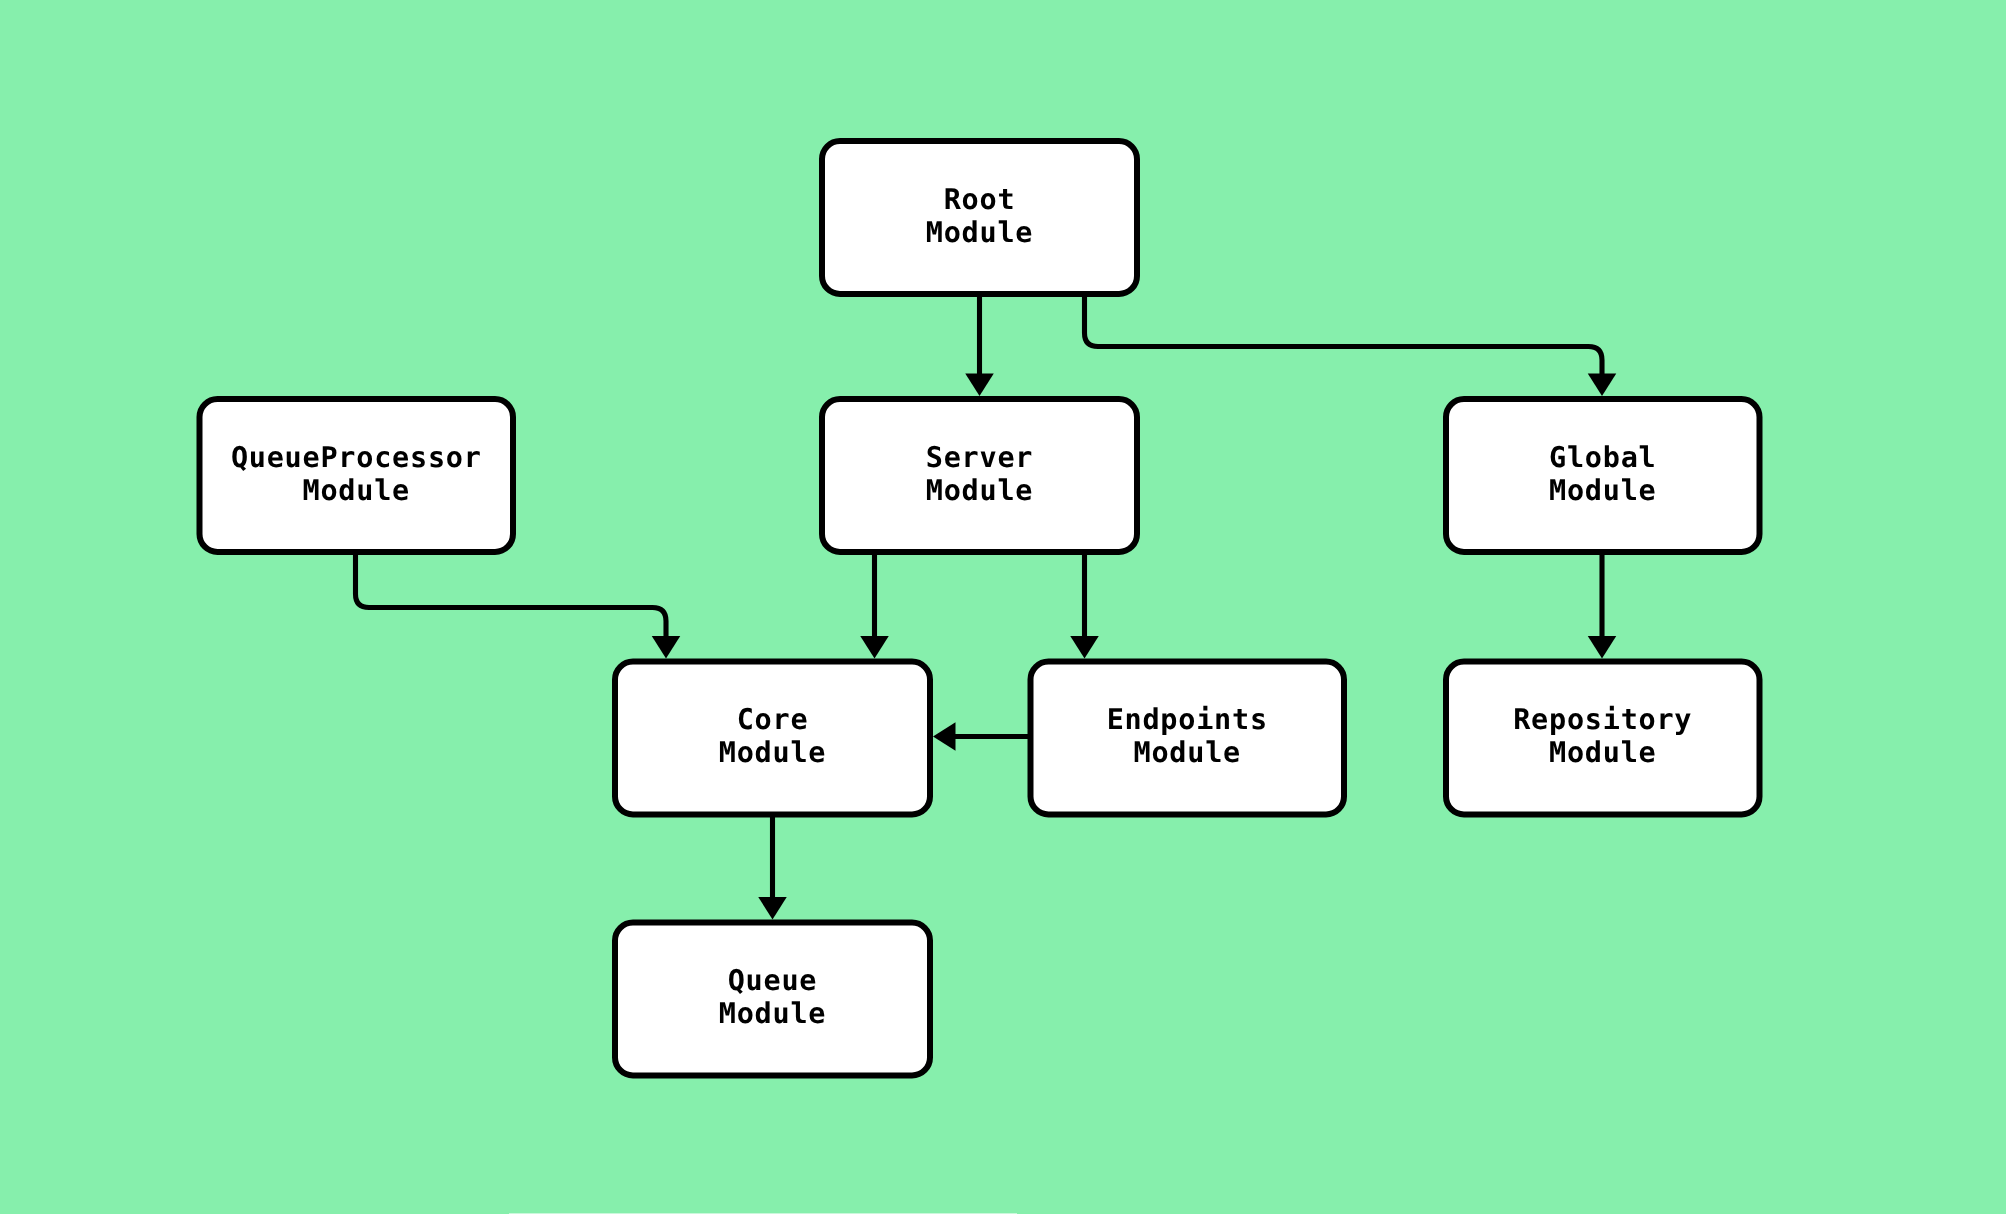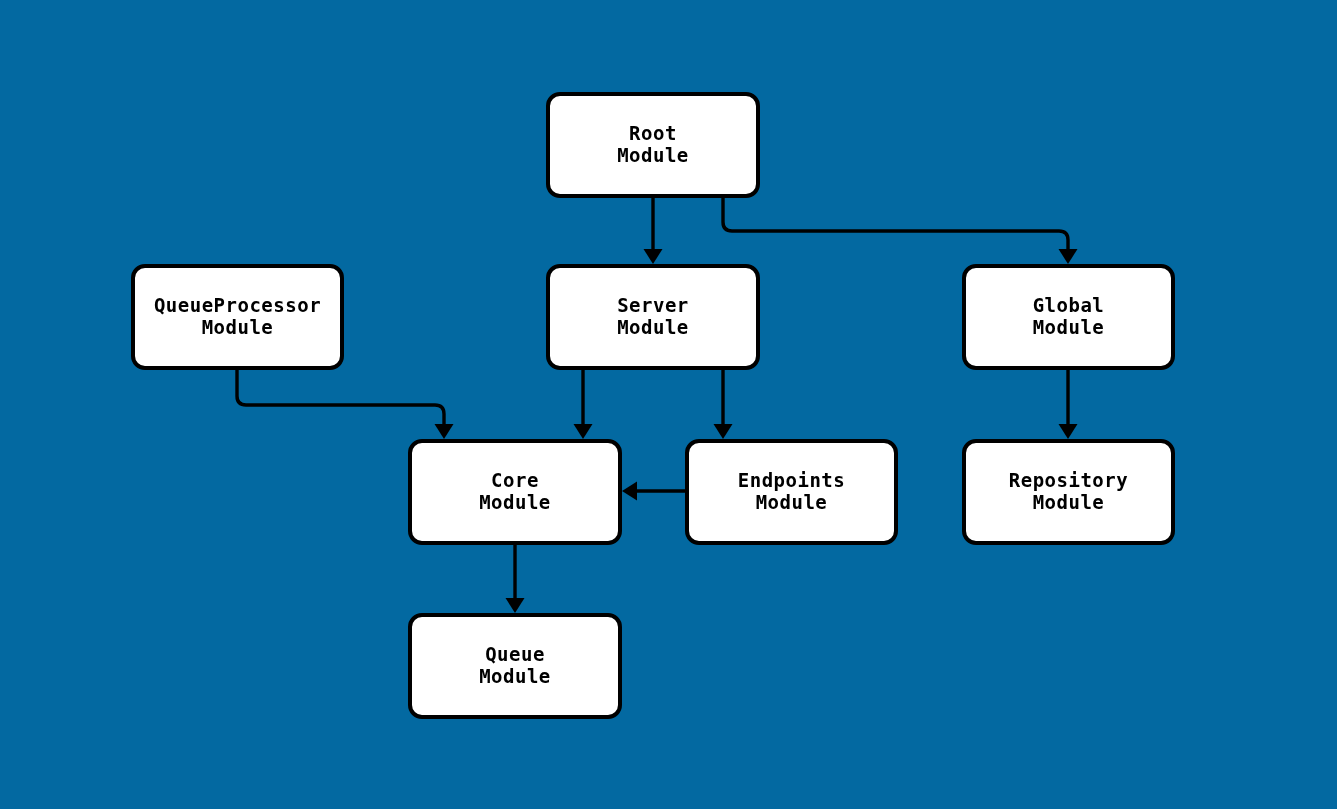--- a/index.html
+++ b/index.html
@@ -11,21 +11,21 @@
   body {
     width: 1337px;
     height: 809px;
     font-family: "DejaVu Sans Mono", "Liberation Mono", monospace;
     overflow: hidden;
   }
   #diagram-root {
     position: relative;
     width: 1337px;
     height: 809px;
-    background: #0369a1;
+    background: #86efac;
   }
   svg#diagram-canvas {
     display: block;
     width: 1337px;
     height: 809px;
   }
   .node-box {
     fill: #ffffff;
     stroke: #000000;
     stroke-width: 4;

